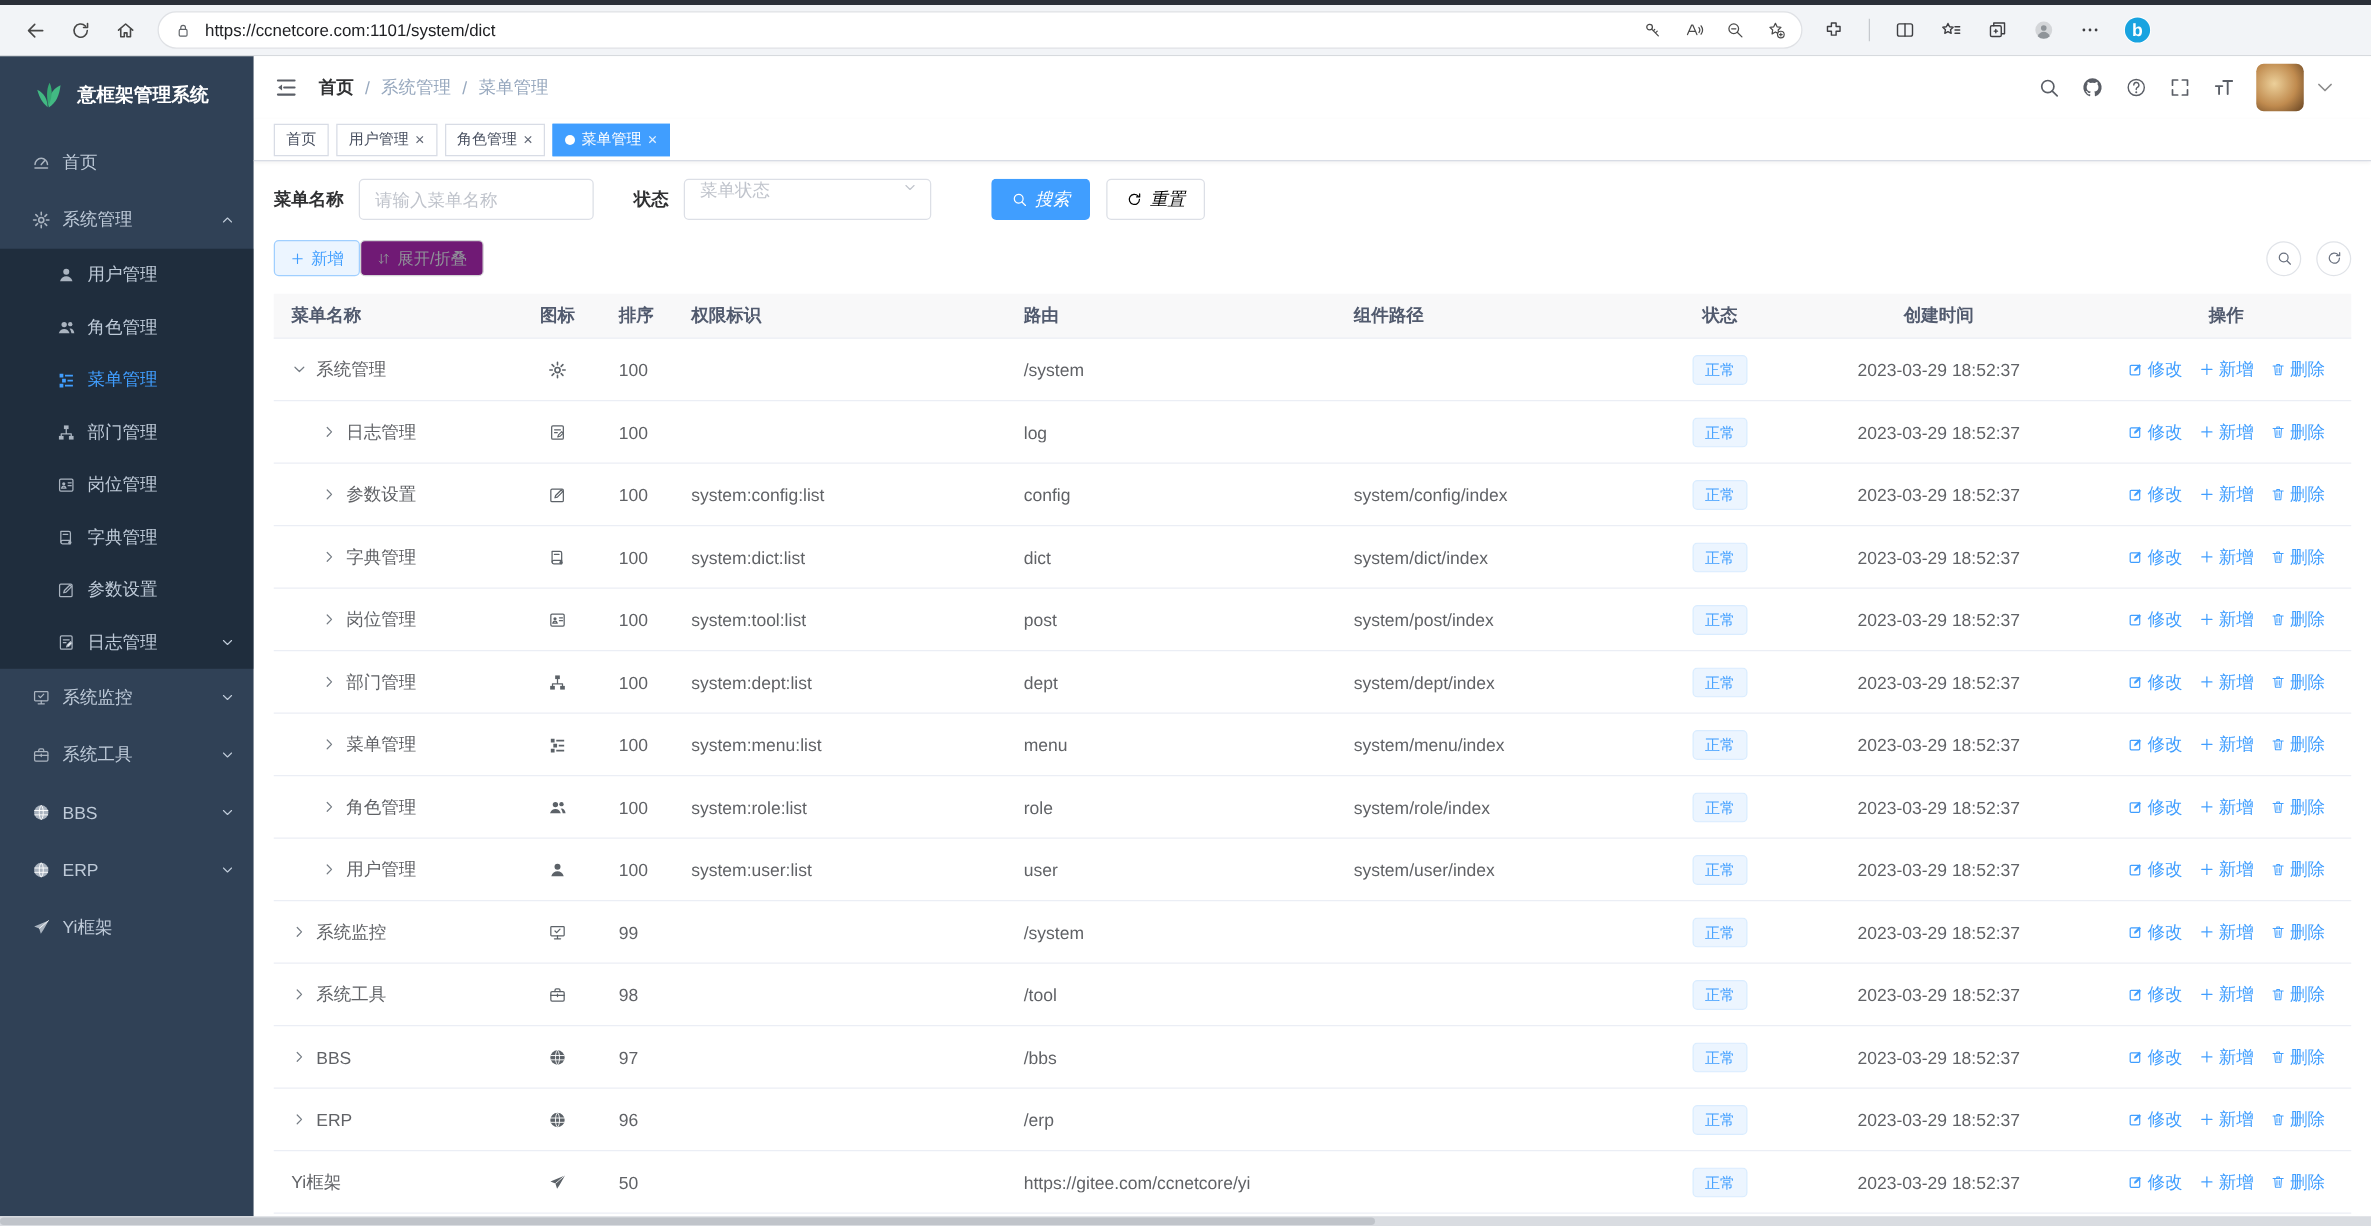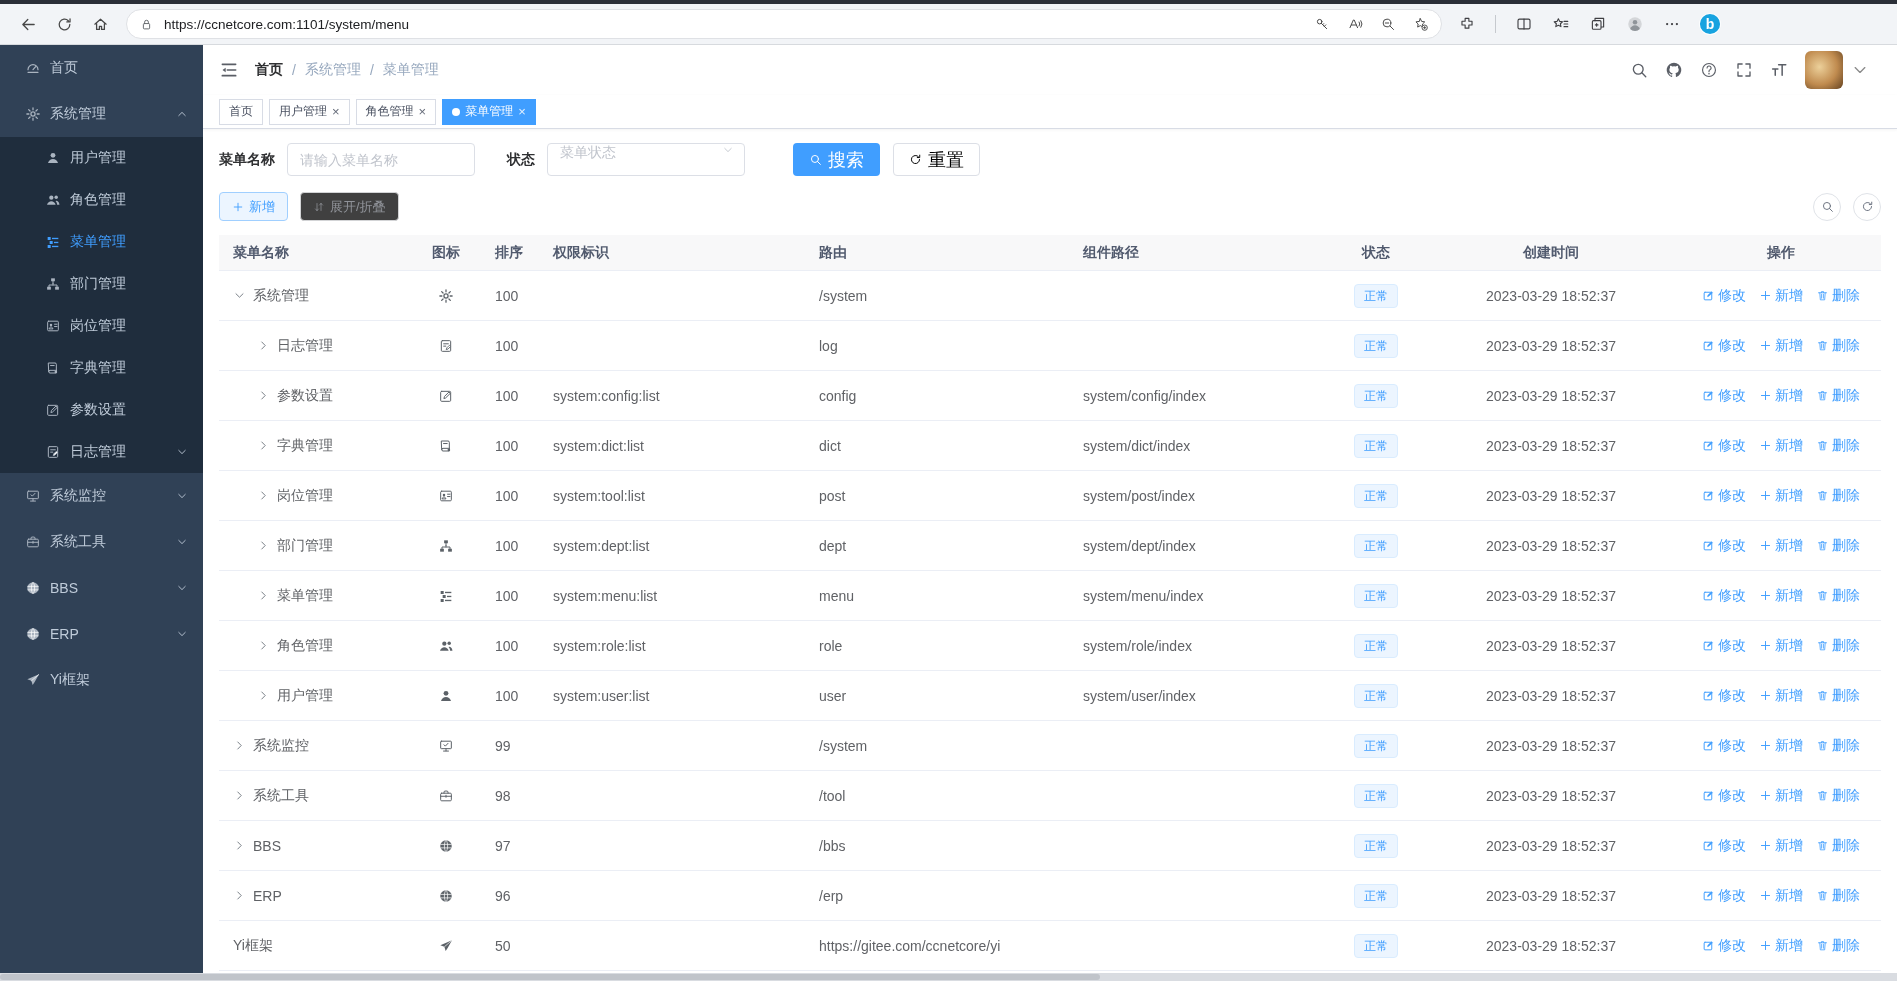--- a/index.html
+++ b/index.html
@@ -60,29 +60,29 @@
 
 
 .content{flex:1;padding:14px 16px 0;min-width:0;}
 .filter-row{display:flex;align-items:center;height:33px;}
 .f-label{font-weight:bold;color:#303133;white-space:nowrap;}
 .f-input{width:188px;height:33px;border:1px solid #dcdfe6;border-radius:4px;padding:0 12px;font-size:14px;color:#606266;margin-left:12px;outline:none;}
 .f-input::placeholder{color:#c0c4cc;}
 .lbl2{margin-left:32px;}
 .f-select{width:198px;height:33px;border:1px solid #dcdfe6;border-radius:4px;padding:0 10px 0 12px;margin-left:12px;display:flex;align-items:flex-start;justify-content:space-between;color:#c0c4cc;cursor:pointer;}
 .f-select .ic{width:12px;height:12px;color:#c0c4cc;}
-.btn{height:33px;border-radius:4px;display:inline-flex;align-items:center;gap:6px;padding:0 15px;font-size:18px;cursor:pointer;border:1px solid transparent;}
+.btn{height:33px;border-radius:4px;display:inline-flex;align-items:center;gap:6px;padding:0 15px;font-size:14px;cursor:pointer;border:1px solid transparent;font-style:italic;}
 .btn .ic{width:13px;height:13px;}
 .btn-primary{background:#409eff;color:#fff;margin-left:48px;}
 .btn-default{background:#fff;border-color:#dcdfe6;color:#000000;margin-left:13px;}
 .toolbar-row{display:flex;align-items:center;margin-top:16px;height:29px;}
 .btn-sm{height:29px;border-radius:4px;display:inline-flex;align-items:center;gap:5px;padding:0 12px;font-size:13px;cursor:pointer;}
 .btn-sm .ic{width:12px;height:12px;}
 .btn-plain-primary{background:#ecf5ff;border:1px solid #a0cfff;color:#409eff;}
-.btn-plain-info{background:#404040;border:1px solid #d3d4d6;color:#909399;margin-left:12px;}
+.btn-plain-info{background:#701a75;border:1px solid #d3d4d6;color:#909399;}
 .mini-circles{margin-left:auto;display:flex;gap:12px;}
 .circle-btn{width:28px;height:28px;border:1px solid #e0e3e8;border-radius:50%;display:flex;align-items:center;justify-content:center;color:#6b7280;background:#fff;cursor:pointer;}
 .circle-btn .ic{width:13px;height:13px;}
 
 
 .table{margin-top:14px;}
 .thead,.trow{display:grid;grid-template-columns:192px 70px 64px 266px 264px 256px 90px 260px minmax(0,1fr);align-items:center;}
 .thead{height:36px;background:#f8f8f9;color:#515a6e;font-weight:bold;border-bottom:1px solid #ebeef5;}
 .trow{height:50px;border-bottom:1px solid #ebeef5;color:#606266;}
 .cell{overflow:hidden;white-space:nowrap;}
@@ -131,21 +131,21 @@
         </span>
       </span>
     </div>
   <div class="urlbar">
     <span class="ic">
         <svg viewBox="0 0 24 24">
           <rect x="7" y="10.5" width="10" height="8.5" rx="1.5" fill="none" stroke="currentColor" stroke-width="1.5" stroke-linecap="round" stroke-linejoin="round"></rect>
           <path d="M9 10.5V8.2a3 3 0 0 1 6 0v2.3" fill="none" stroke="currentColor" stroke-width="1.5" stroke-linecap="round" stroke-linejoin="round"></path>
         </svg>
       </span>
-    <span class="url-text">https://ccnetcore.com:1101/system/menu</span>
+    <span class="url-text">https://ccnetcore.com:1101/system/dict</span>
     <span class="pill-icons" id="pill-icons">
         <span class="ic">
           <svg viewBox="0 0 24 24">
             <circle cx="8.5" cy="8.5" r="3.4" fill="none" stroke="currentColor" stroke-width="1.5" stroke-linecap="round" stroke-linejoin="round"></circle>
             <path d="M11 11l8 8M15.5 15.5l2.2-2.2M13 13l1.6-1.6" fill="none" stroke="currentColor" stroke-width="1.5" stroke-linecap="round" stroke-linejoin="round"></path>
           </svg>
         </span>
         <span class="ic">
           <svg viewBox="0 0 24 24">
             <path d="M4.5 17.5L9.5 6h1.3l5 11.5M6.5 13.5h7.6" fill="none" stroke="currentColor" stroke-width="1.5" stroke-linecap="round" stroke-linejoin="round"></path>
@@ -213,20 +213,30 @@
           <circle cx="12" cy="12" r="10" fill="#fff"></circle>
           <circle cx="12" cy="12" r="9.3" fill="#18a3e0"></circle>
           <text x="12" y="16.6" text-anchor="middle" font-size="13" font-weight="bold" fill="#fff">b</text>
         </svg>
       </span>
   </div>
 </div>
 
 <div class="app">
   <aside class="sidebar">
+    <div class="logo">
+      <span class="ic">
+          <svg viewBox="0 0 24 24">
+            <path d="M11.2 21C11 15 8.5 10.5 3.5 8.2c1.6 5.5 3.4 9.5 7.7 12.8z" fill="#42b983"></path>
+            <path d="M12 21.2c-.4-7.5 1.8-13.3 8.7-16.4-.9 7.3-3 12.8-8.7 16.4z" fill="#42b983"></path>
+            <path d="M11.6 20.5C10.6 13.5 10 8.5 12.6 3c2.6 5.5 1.8 11.5-1 17.5z" fill="#35a872"></path>
+          </svg>
+        </span>
+      <span class="logo-title">意框架管理系统</span>
+    </div>
     <nav id="side-nav">
         <div class="side-item">
           <span class="ic it-ic">
             <svg viewBox="0 0 24 24">
               <path d="M4.5 14.5a7.5 7.5 0 1 1 15 0" fill="none" stroke="currentColor" stroke-width="1.8" stroke-linecap="round" stroke-linejoin="round"></path>
               <path d="M12 14.5l4-4.5" fill="none" stroke="currentColor" stroke-width="1.8" stroke-linecap="round" stroke-linejoin="round"></path>
               <path d="M4.5 18.5h15" fill="none" stroke="currentColor" stroke-width="1.8" stroke-linecap="round" stroke-linejoin="round"></path>
             </svg>
           </span>
           <span>首页</span>

